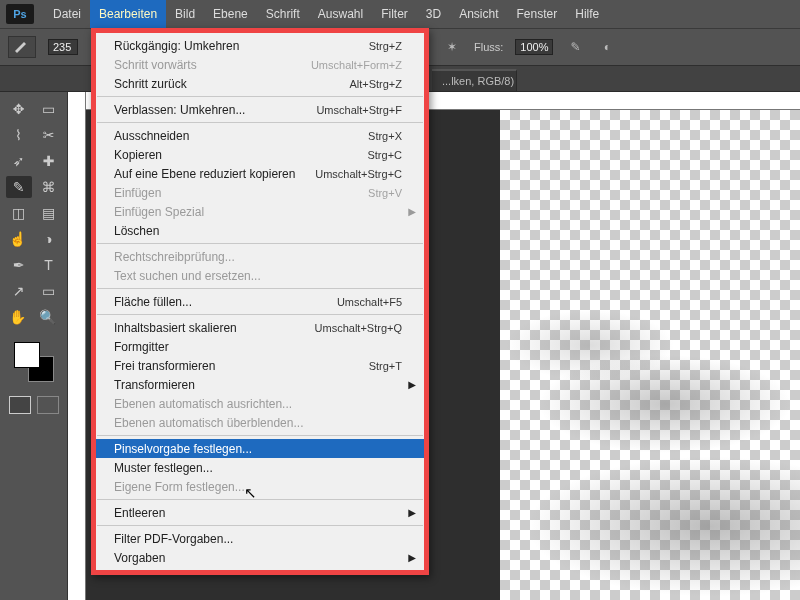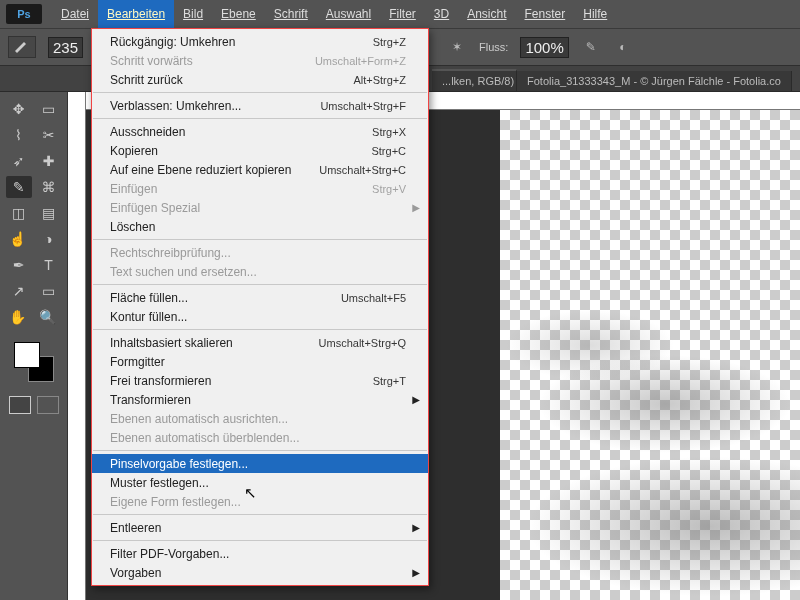--- a/index.html
+++ b/index.html
@@ -1,23 +1,23 @@
 <!DOCTYPE html>
 <html><head>
 <meta charset="utf-8">
 <style>
   * { margin:0; padding:0; box-sizing:border-box; font-family:"Segoe UI",Tahoma,sans-serif; }
   body { background:#4a4a4a; overflow:hidden; width:800px; height:600px; position:relative; }
   .menubar { background:#535353; height:28px; display:flex; align-items:center; padding:0 6px; color:#ddd; font-size:12px; }
-  .ps-logo { width:36px; height:20px; background:#1a1a1a; color:#4fa3e3; font-weight:bold; font-size:11px; display:flex; align-items:center; justify-content:center; border-radius:2px; margin-right:10px; }
-  .menu-item { padding:12px 9px; height:28px; display:flex; align-items:center; cursor:default;text-decoration:underline; }
+  .ps-logo { width:28px; height:20px; background:#1a1a1a; color:#4fa3e3; font-weight:bold; font-size:11px; display:flex; align-items:center; justify-content:center; border-radius:2px; margin-right:10px; }
+  .menu-item { padding:12px 9px; height:28px; display:flex; align-items:center; cursor:default; }
   .menu-item.open { background:#1e6abf; color:#fef9c3; }
   .optionsbar { background:#535353; height:38px; border-top:1px solid #3a3a3a; border-bottom:1px solid #2e2e2e; display:flex; align-items:center; padding:0 8px; color:#ddd; font-size:12px; gap:12px;}
   .opt-brush { width:28px; height:22px; border:1px solid #333; background:#474747; display:flex; align-items:center; justify-content:center;}
-  .opt-field { background:#3a3a3a; border:1px solid #222; padding:1px 4px; min-width:30px; font-size:15px; color:#eee;}
+  .opt-field { background:#3a3a3a; border:1px solid #222; padding:1px 4px; min-width:30px; font-size:11px; color:#eee;}
   .opt-label { font-size:11px; color:#ccc;}
   .opt-icon { width:20px; height:20px; display:flex; align-items:center; justify-content:center; color:#bbb;}
   .tabbar { background:#424242; height:26px; display:flex; align-items:flex-end; padding-left:432px; color:#bbb; font-size:11px; border-bottom:1px solid #2a2a2a;}
   .tab { padding:4px 10px; background:#383838; border-right:1px solid #2a2a2a; white-space:nowrap; overflow:hidden; }
   .tab.t1 { border-top:2px solid #555; max-width:85px;}
   .tab.t2 { max-width:284px;}
   .workarea { position:absolute; top:92px; left:0; right:0; bottom:0; display:flex; }
   .toolbox { width:68px; background:#535353; border-right:1px solid #333; display:flex; flex-direction:column; align-items:center; padding-top:6px;}
   .tool-grid { display:grid; grid-template-columns:26px 26px; gap:4px 4px; }
   .tool { width:26px; height:22px; display:flex; align-items:center; justify-content:center; color:#ccc; border-radius:2px; font-size:14px;}
@@ -40,21 +40,21 @@
     background-size:20px 20px;
     background-position:0 0,0 10px,10px -10px,-10px 0;
     background-color:#fff;
   }
   .smoke { position:absolute; inset:0; background:
     radial-gradient(ellipse 180px 70px at 55% 60%, rgba(100,100,100,0.35), transparent 70%),
     radial-gradient(ellipse 260px 100px at 70% 85%, rgba(110,110,110,0.45), transparent 70%),
     radial-gradient(ellipse 120px 50px at 30% 48%, rgba(120,120,120,0.25), transparent 70%);
   }
   
-  .dropdown { position:absolute; top:28px; left:91px; width:338px; background:#f0f0f0; border:1px solid #ef4444; box-shadow:2px 3px 8px rgba(0,0,0,0.45); font-size:12px; color:#222; z-index:50; padding:3px 0;}
+  .dropdown { position:absolute; top:28px; left:91px; width:338px; background:#f0f0f0; border:5px solid #ef4444; box-shadow:2px 3px 8px rgba(0,0,0,0.45); font-size:12px; color:#222; z-index:50; padding:3px 0;}
   .dd-row { display:flex; align-items:center; height:19px; padding:0 22px 0 18px; white-space:nowrap; position:relative;}
   .dd-row.disabled { color:#9a9a9a; }
   .dd-row.hover { background:#1e6abf; color:#fff; }
   .dd-row .lbl { flex:1; }
   .dd-row .sc { color:inherit; font-size:11px; opacity:0.9;}
   .dd-row .arrow { position:absolute; right:8px; font-size:10px;}
   .dd-sep { height:1px; background:#c8c8c8; margin:3px 1px; }
   .cursor { position:absolute; top:484px; left:244px; z-index:60; font-size:15px; color:#000; pointer-events:none;}
 </style>
 </head>
@@ -87,21 +87,20 @@
   <div style="flex:0 0 340px"></div>
   <div class="opt-icon">✶</div>
   <span class="opt-label">Fluss:</span>
   <div class="opt-field">100%</div>
   <div class="opt-icon">✎</div>
   <div class="opt-icon">◐</div>
 </div>
 
 <div class="tabbar">
   <div class="tab t1">...lken, RGB/8) *</div>
-  <div class="tab t2">Fotolia_31333343_M - © Jürgen Fälchle - Fotolia.co</div>
 </div>
 
 <div class="workarea">
   <div class="toolbox">
     <div class="tool-grid" id="toolgrid">
         <div class="tool">✥</div>
         <div class="tool">▭</div>
         <div class="tool">⌇</div>
         <div class="tool">✂</div>
         <div class="tool">➶</div>
@@ -184,23 +183,20 @@
       <span class="lbl">Rechtschreibprüfung...</span>
     </div>
     <div class="dd-row disabled">
       <span class="lbl">Text suchen und ersetzen...</span>
     </div>
     <div class="dd-sep"></div>
     <div class="dd-row">
       <span class="lbl">Fläche füllen...</span>
       <span class="sc">Umschalt+F5</span>
     </div>
-    <div class="dd-row">
-      <span class="lbl">Kontur füllen...</span>
-    </div>
     <div class="dd-sep"></div>
     <div class="dd-row">
       <span class="lbl">Inhaltsbasiert skalieren</span>
       <span class="sc">Umschalt+Strg+Q</span>
     </div>
     <div class="dd-row">
       <span class="lbl">Formgitter</span>
     </div>
     <div class="dd-row">
       <span class="lbl">Frei transformieren</span>

